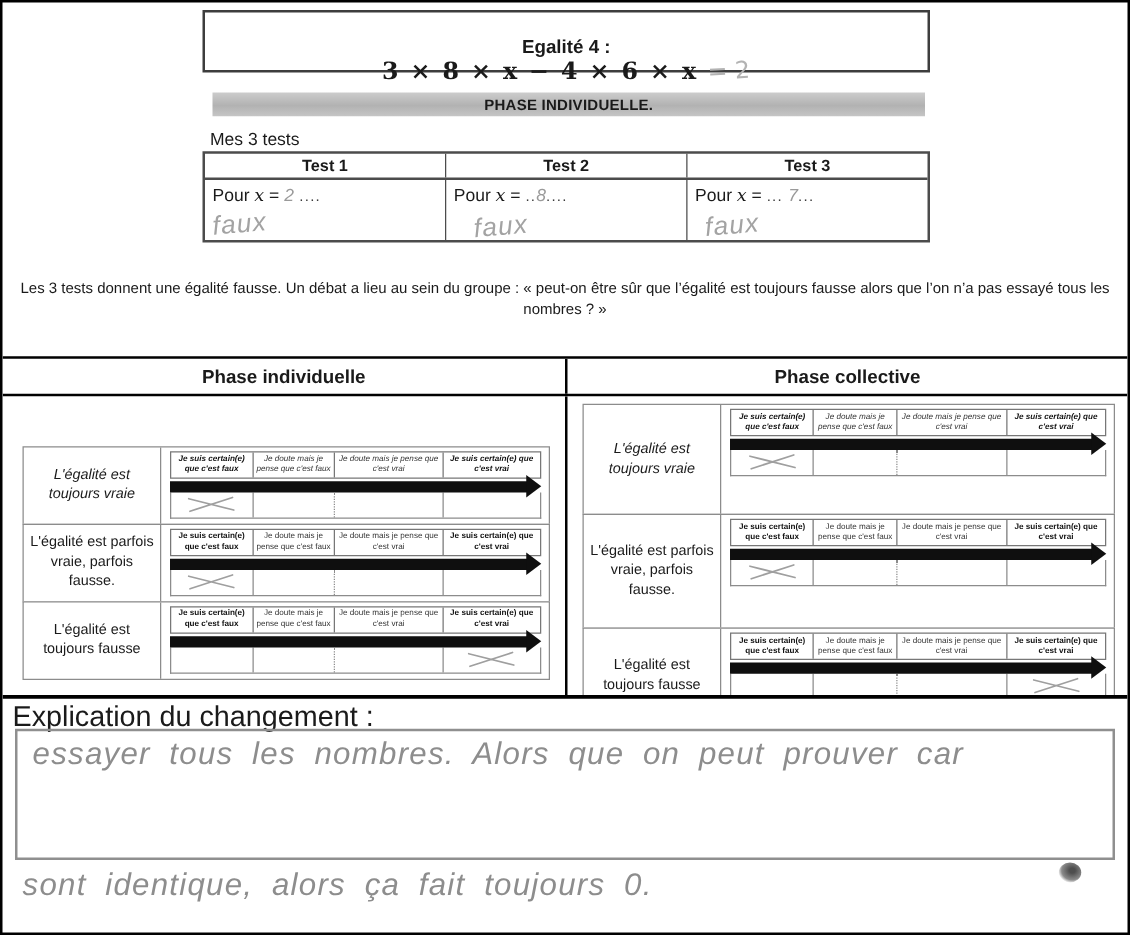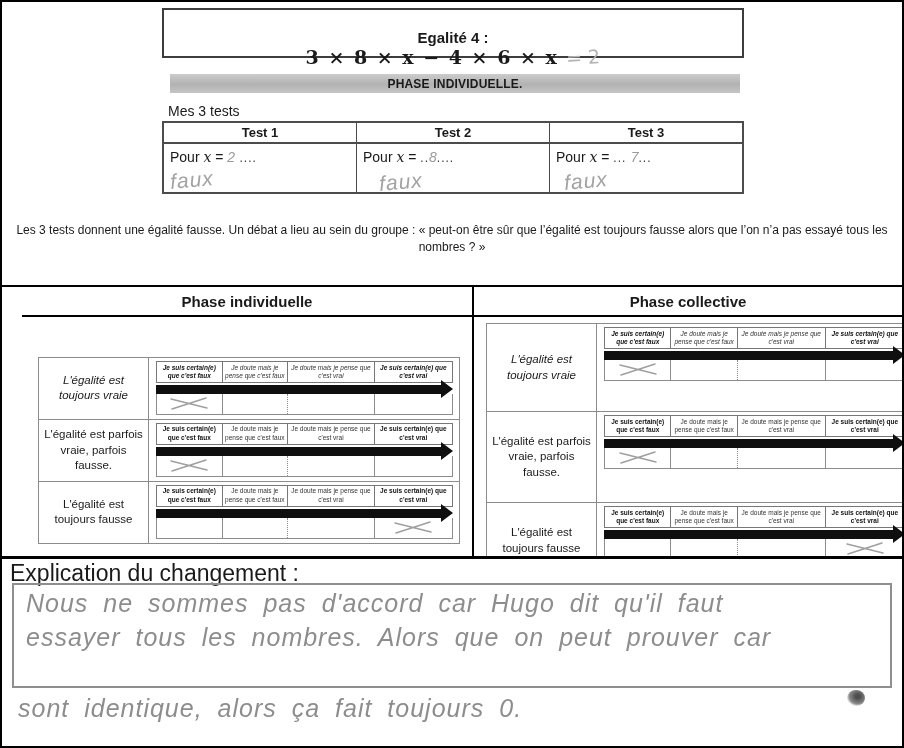--- a/index.html
+++ b/index.html
@@ -34,21 +34,21 @@
   .faux.f1{left:6px;top:24px;}
   .faux.f2{left:22px;top:26px;}
   .faux.f3{left:14px;top:25px;}
 
   
   #debate{position:absolute;left:0;top:220px;width:100%;box-sizing:border-box;padding:0 12px;
     text-align:center;font-size:12px;line-height:1.45;}
 
   
   #phase-table{position:absolute;left:0;top:283px;width:900px;height:274px;box-sizing:border-box;
-    border-top:2px solid #000;border-bottom:3px solid #000;overflow:hidden;padding-left:20px;}
+    border-top:2px solid #000;border-bottom:3px solid #000;overflow:hidden;}
   .ph-head{display:flex;height:28px;border-bottom:2px solid #000;}
   .ph-head .cell{display:flex;align-items:center;justify-content:center;font-weight:bold;font-size:15px;}
   .ph-head .cell.l{width:452px;box-sizing:border-box;border-right:2px solid #000;}
   .ph-head .cell.r{flex:1;}
   .ph-body{display:flex;height:239px;overflow:hidden;}
   .col-left{width:452px;box-sizing:border-box;border-right:2px solid #000;position:relative;}
   .col-right{flex:1;position:relative;}
   .col-left .rows-block{position:absolute;left:16px;top:40px;width:422px;}
   .col-right .rows-block{position:absolute;left:12px;top:6px;width:426px;}
 
@@ -270,19 +270,18 @@
       </div>
     </div>
   </div>
 </div>
       </div>
     </div>
   </div>
 
   <div id="expl-label">Explication du changement :</div>
   <div id="hand-box">
-    <div class="hand-line">Nous ne sommes pas d'accord car Hugo dit qu'il faut</div>
     <div class="hand-line">essayer tous les nombres. Alors que on peut prouver car</div>
   </div>
   <div id="hand-line4">sont identique, alors ça fait toujours 0.</div>
   <div id="smudge"></div>
 
 </div>
 
 </body></html>

